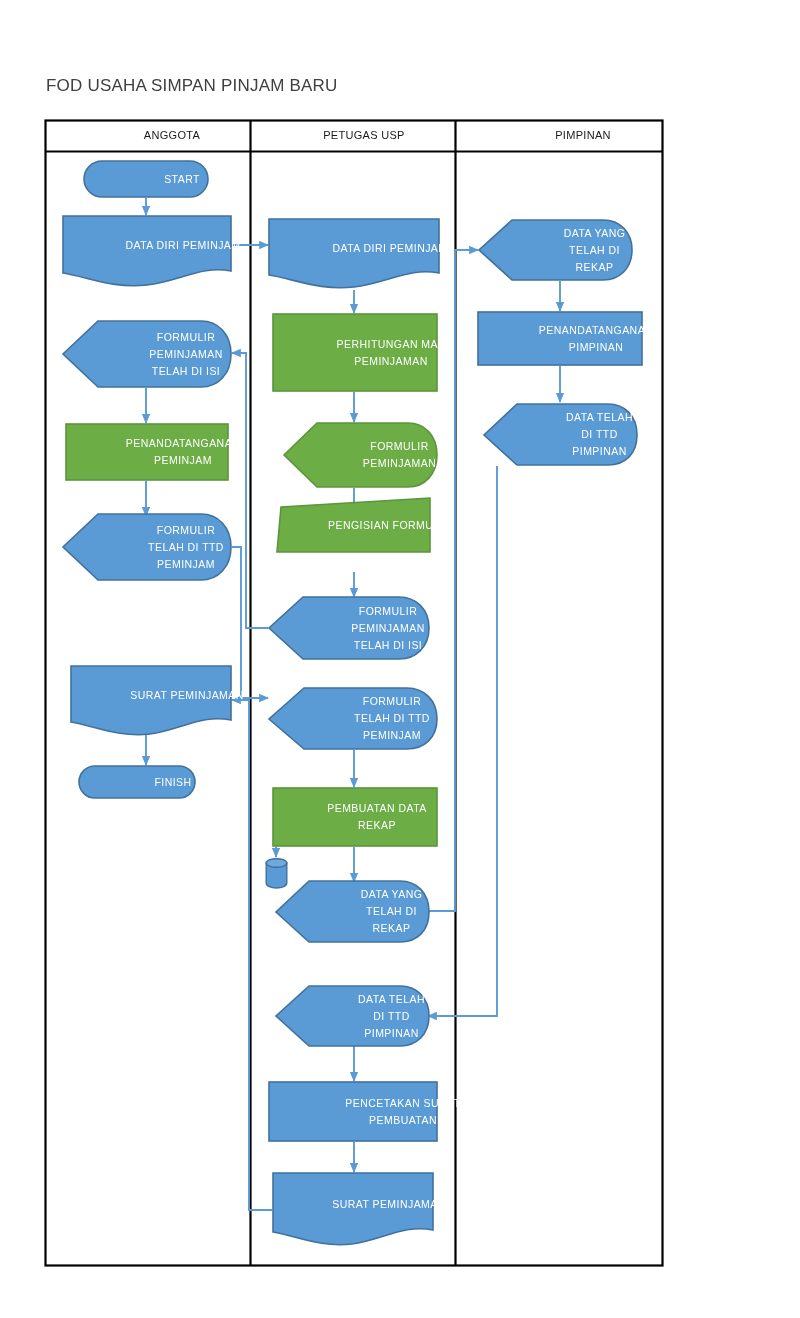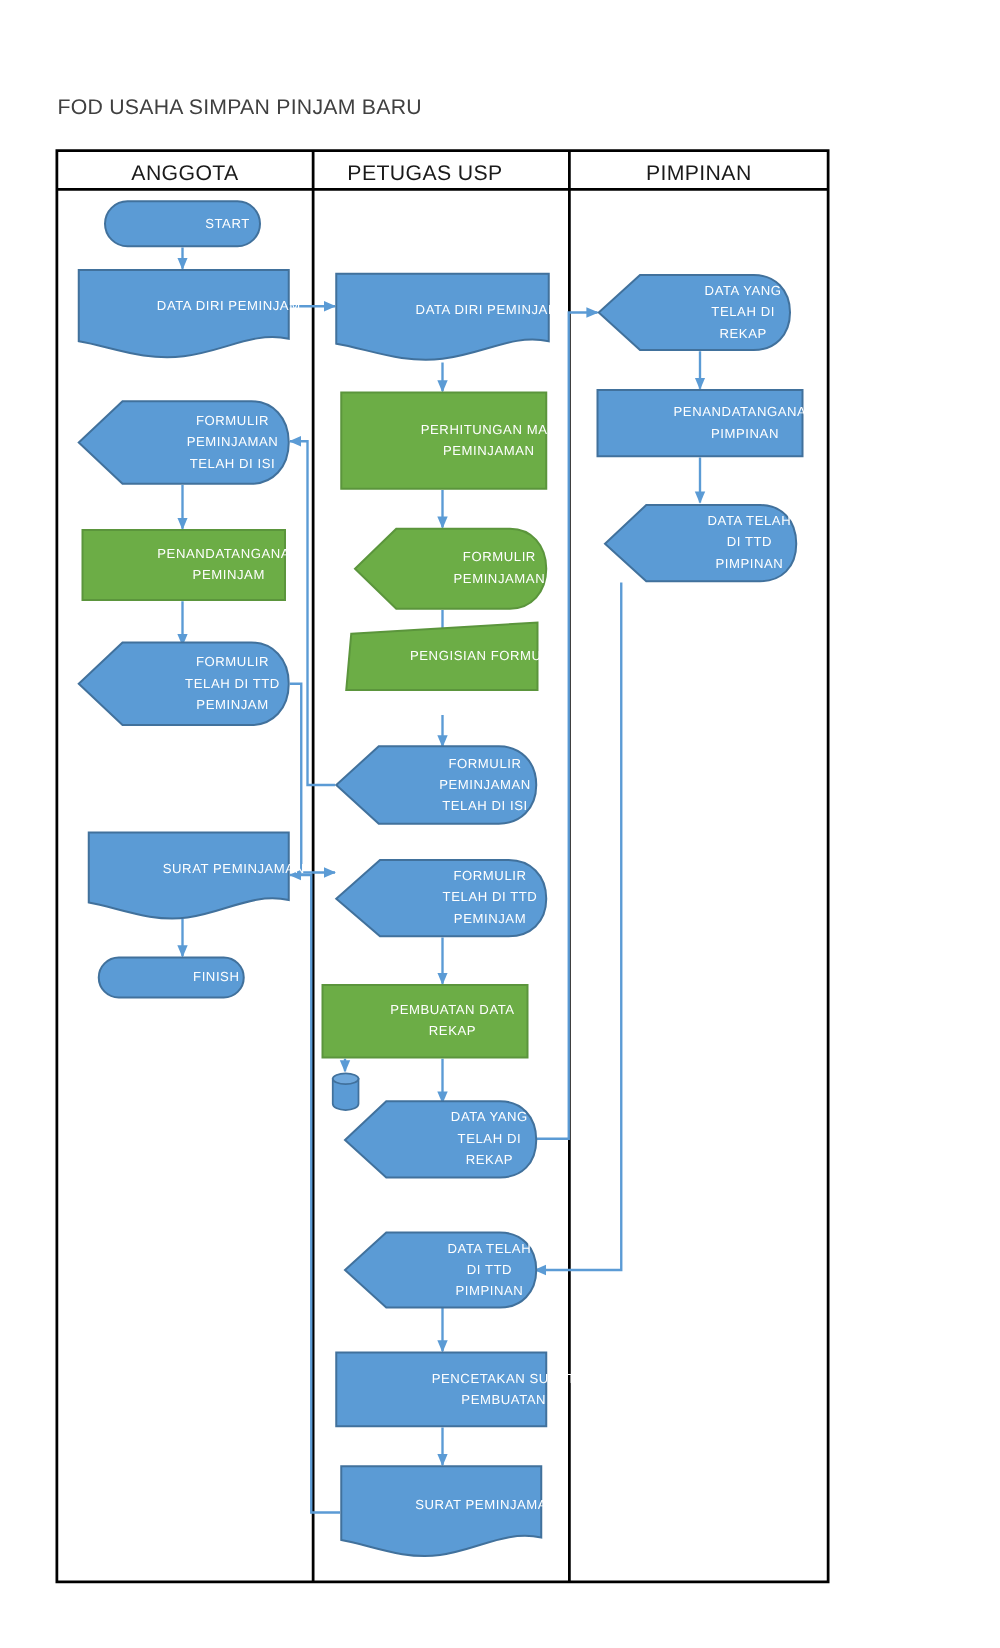--- a/index.html
+++ b/index.html
@@ -6,22 +6,22 @@
   body{
     width:800px;height:1318px;position:relative;overflow:hidden;
     font-family:"Liberation Sans","DejaVu Sans",sans-serif;
   }
   #title{
     position:absolute;left:46px;top:76px;
     font-size:17px;color:#404040;letter-spacing:.2px;white-space:nowrap;
   }
   #svgroot{position:absolute;left:0;top:0;width:800px;height:1318px;}
   .lane-head-label{
-    position:absolute;text-align:center;font-size:17px;color:#1a1a1a;
-    letter-spacing:.3px;white-space:nowrap;
+    position:absolute;text-align:center;font-size:11px;color:#1a1a1a;
+    letter-spacing:.3px;white-space:nowrap;padding-left:24px;
   }
   .node{position:absolute;}
   .node .lbl{
     position:absolute;left:0;top:0;width:100%;height:100%;
     display:flex;flex-direction:column;align-items:center;justify-content:center;
     color:#ffffff;font-size:10.5px;letter-spacing:.45px;text-align:center;
     line-height:1.62;pointer-events:none;padding:0 6px;box-sizing:border-box;margin-left:36px;
   }
   .node .lbl span{display:block;white-space:nowrap;}
   .node.doc .lbl{padding-bottom:12px;}
@@ -219,21 +219,21 @@
   <svg width="170" height="63" viewBox="0 0 170 63">
     <path d="M36,1 L139,1 C156,1 169,13 169,32 C169,51 156,62 139,62 L36,62 L1,32 Z" fill="#5B9BD5" stroke="#41719C" stroke-width="1.6"></path>
   </svg>
   <div class="lbl">
       <span>FORMULIR</span>
       <span>TELAH DI TTD</span>
       <span>PEMINJAM</span>
     </div>
 </div>
 
-<div class="node" style="left:257px;top:787px;width:138px;height:60px;">
+<div class="node" style="left:272px;top:787px;width:138px;height:60px;">
   <svg width="166" height="60" viewBox="0 0 166 60">
     <rect x="1" y="1" width="164" height="58" fill="#6CAD46" stroke="#5B953C" stroke-width="1.6"></rect>
   </svg>
   <div class="lbl">
       <span>PEMBUATAN DATA</span>
       <span>REKAP</span>
     </div>
 </div>
 
 <div class="node" style="left:265px;top:857px;width:23px;height:32px;">

